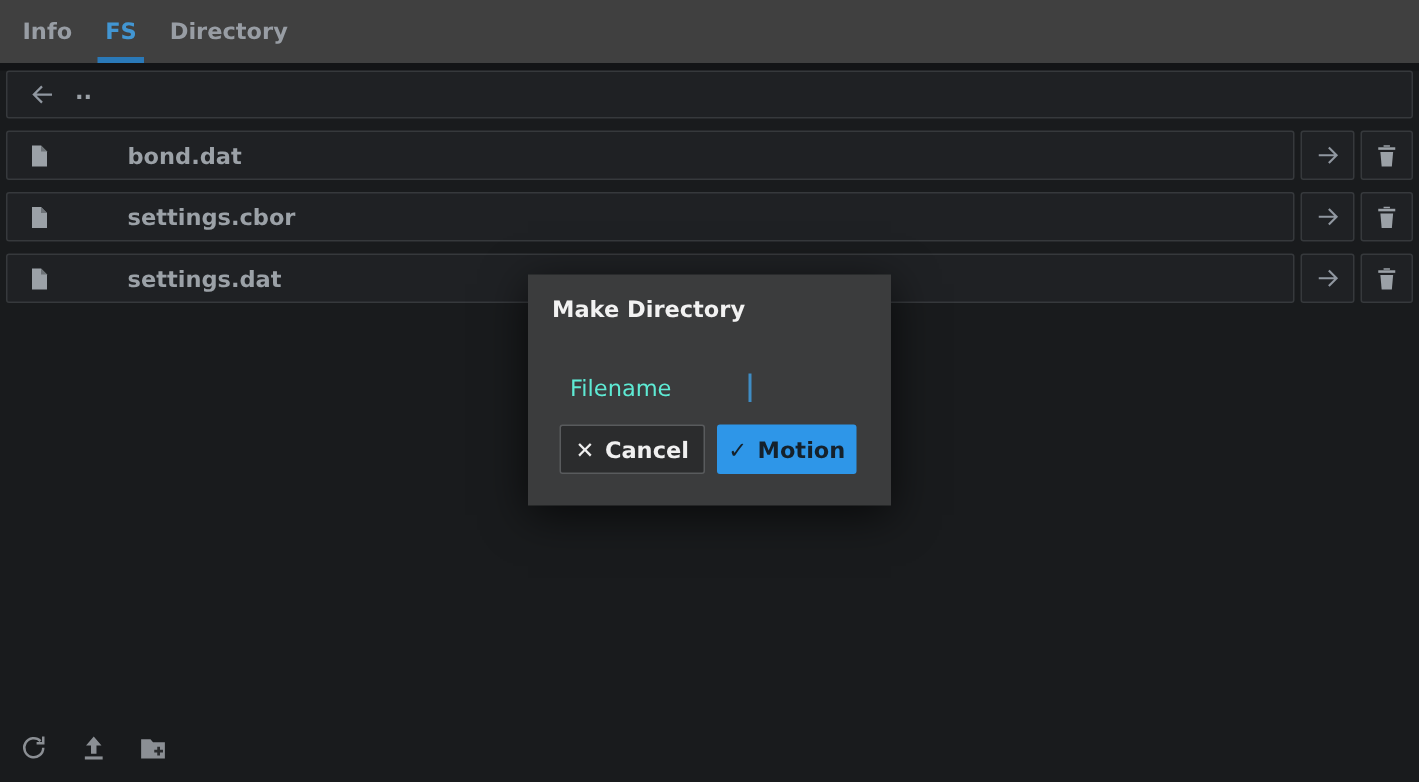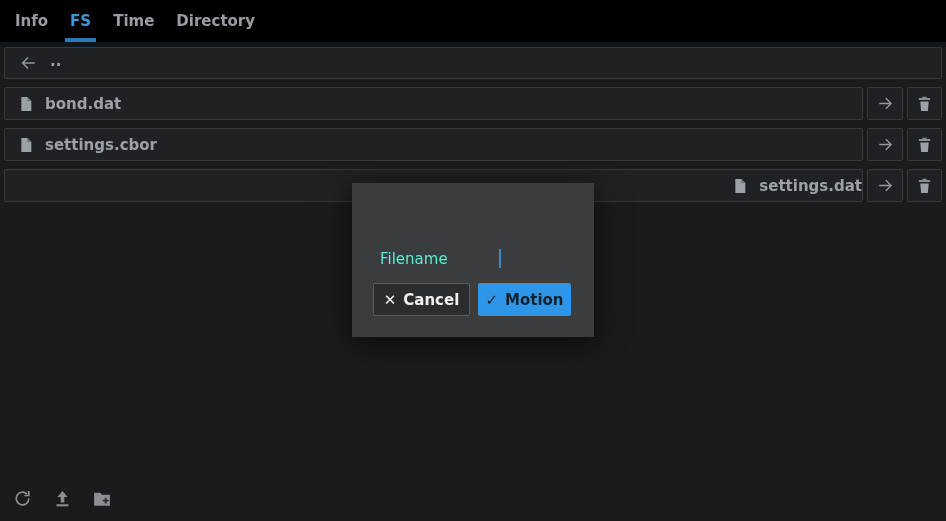--- a/index.html
+++ b/index.html
@@ -1,34 +1,34 @@
 <!DOCTYPE html>
 <html><head>
 <meta charset="utf-8">
 <style>
   * { margin:0; padding:0; box-sizing:border-box; }
   html,body { width:946px; height:521px; overflow:hidden; }
   body { font-family:"DejaVu Sans","Liberation Sans",sans-serif; background:#191b1d; position:relative; }
 
   
   .tabbar { position:absolute; top:0; left:0; width:946px; height:42px;
-            background:#000000; display:flex; align-items:stretch; padding-left:4px; }
+            background:#404040; display:flex; align-items:stretch; padding-left:4px; }
   .tab { position:relative; display:flex; align-items:center; padding:0 11px;
          font-size:15px; font-weight:bold; color:#989da4; cursor:pointer; }
   .tab.active { color:#4296d3; }
   .tab.active::after { content:""; position:absolute; left:6px; right:6px; bottom:0;
                        height:4px; background:#2a79b8; }
   .tabstrip { position:absolute; top:42px; left:0; width:946px; height:5px; background:#131416; }
 
   
   .row-box { position:absolute; background:#1f2124; border:1px solid #36393c;
              border-radius:2px; display:flex; align-items:center; }
   .up-row { left:4px; top:47px; width:938px; height:32px; padding-left:13px; cursor:pointer; }
   .up-row .dots { color:#9ba1a7; font-size:15px; font-weight:bold; margin-left:12px; margin-top:-4px; }
-  .file-name-box { left:4px; width:859px; height:33px; padding-left:13px; }
+  .file-name-box { left:4px; width:859px; height:33px; padding-left:13px;gap:40px; }
   .file-name { color:#9ba1a7; font-size:15px; font-weight:bold; margin-left:11px; }
   .icon-btn { width:36px; height:33px; justify-content:center; cursor:pointer; }
   svg { display:block; }
 
   
   .modal { position:absolute; left:352px; top:183px; width:242px; height:154px;
            background:#3b3c3d; box-shadow:0 6px 28px rgba(0,0,0,0.65); }
   .modal-title { position:absolute; left:16px; top:14px; font-size:15px;
                  font-weight:bold; color:#f2f2f2; }
   .field-label { position:absolute; left:28px; top:67px; font-size:15px; color:#5eead4; }
@@ -50,23 +50,20 @@
 </style>
 </head>
 <body>
 
 <div class="tabbar">
   <div class="tab">
       <span>Info</span>
     </div>
   <div class="tab active">
       <span>FS</span>
-    </div>
-  <div class="tab">
-      <span>Time</span>
     </div>
   <div class="tab">
       <span>Directory</span>
     </div>
 </div>
 <div class="tabstrip"></div>
 
 <div class="row-box up-row">
   <span>
     <svg viewBox="0 0 24 24" width="20" height="20">
@@ -113,21 +110,21 @@
     </svg>
 </div>
 <div class="row-box icon-btn" style="left:907px; top:128px; width:35px;">
   <svg viewBox="0 0 24 24" width="17" height="17">
       <path d="M9 2.5h6V4H9z" fill="#9ba1a7"></path>
       <rect x="4" y="4.5" width="16" height="2.4" fill="#9ba1a7"></rect>
       <path d="M6 9h12l-1.2 13.5H7.2z" fill="#9ba1a7"></path>
     </svg>
 </div>
 
-<div class="row-box file-name-box" style="top:169px;justify-content:flex-end;">
+<div class="row-box file-name-box" style="top:169px;">
   <span>
     <svg viewBox="0 0 24 24" width="16" height="18">
         <path d="M5 1.5h9l6 6v15H5z" fill="#9ba1a7"></path>
         <path d="M14 1.5v6h6z" fill="#6d7277"></path>
       </svg>
   </span>
   <span class="file-name">settings.dat</span>
 </div>
 <div class="row-box icon-btn" style="left:867px; top:169px;">
   <svg viewBox="0 0 24 24" width="19" height="19">
@@ -136,20 +133,21 @@
 </div>
 <div class="row-box icon-btn" style="left:907px; top:169px; width:35px;">
   <svg viewBox="0 0 24 24" width="17" height="17">
       <path d="M9 2.5h6V4H9z" fill="#9ba1a7"></path>
       <rect x="4" y="4.5" width="16" height="2.4" fill="#9ba1a7"></rect>
       <path d="M6 9h12l-1.2 13.5H7.2z" fill="#9ba1a7"></path>
     </svg>
 </div>
 
 <div class="modal">
+  <div class="modal-title">Make Directory</div>
   <label class="field-label">Filename</label>
   <div class="caret"></div>
   <div class="btn btn-cancel">
     <span class="glyph">✕</span>
     <span>Cancel</span>
   </div>
   <div class="btn btn-create">
     <span class="glyph">✓</span>
     <span>Motion</span>
   </div>

